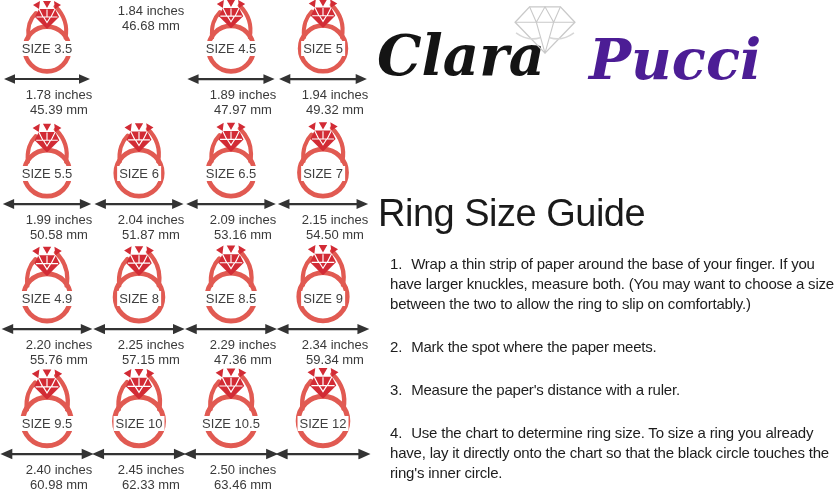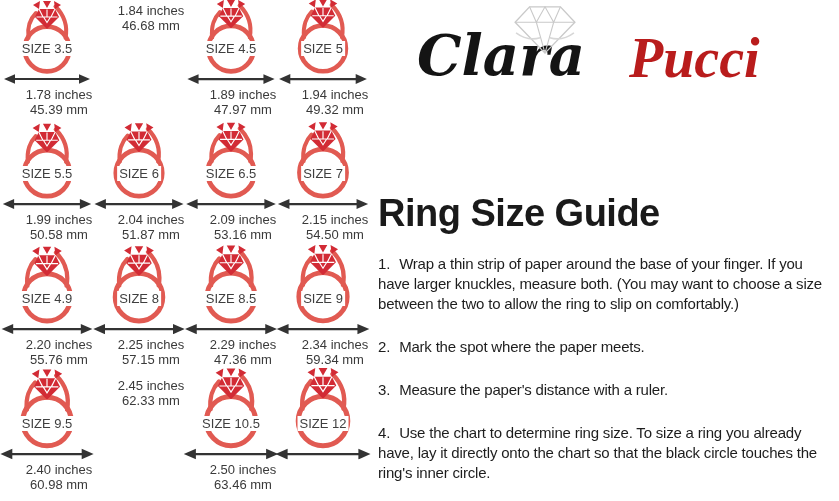--- a/index.html
+++ b/index.html
@@ -15,29 +15,29 @@
   .size-label{position:absolute;top:41px;left:50%;transform:translateX(-50%);
               font-size:13px;line-height:15px;color:#3f3f3f;background:#fff;
               padding:0 2px;white-space:nowrap;}
   .meas{margin-top:3px;text-align:center;font-size:13px;line-height:15px;color:#3a3a3a;}
   .meas span{display:block;margin-left:24px;}
 
   
   #right-panel{position:absolute;left:377px;top:0;width:458px;height:501px;}
   .logo{position:relative;height:104px;}
   .logo-word{position:absolute;font-family:"DejaVu Serif",serif;font-style:italic;
-             font-weight:bold;font-size:56px;white-space:nowrap;margin-left:40px;}
+             font-weight:bold;font-size:56px;white-space:nowrap;}
   .logo-clara{left:0;top:22px;color:#141414;}
-  .logo-pucci{left:212px;top:26px;color:#b91c1c;font-family:Liberation Serif, serif;}
+  .logo-pucci{left:212px;top:26px;color:#4c1d95;}
   .logo-diamond{position:absolute;left:136px;top:2px;}
-  .guide-title{position:absolute;left:1px;top:192px;font-size:38px;font-weight:bold;
+  .guide-title{position:absolute;left:1px;top:192px;font-size:38px;font-weight:normal;
                color:#1a1a1a;letter-spacing:-0.5px;text-align:right;}
   .steps{position:absolute;left:1px;top:254px;width:457px;font-size:15px;
          line-height:20px;color:#1d1d1d;letter-spacing:-0.2px;}
-  .steps p{margin:0 0 23px 0;}
+  .steps p{margin:0 0 23px 12px;}
   .step-num{margin-right:9px;}
 </style>
 </head>
 <body>
 
 <svg width="0" height="0" style="position:absolute" aria-hidden="true">
   <symbol id="ring-art" viewBox="0 0 90 84">
 
     <circle cx="45" cy="49" r="22.4" fill="none" stroke="#e15a52" stroke-width="4.6"></circle>
 
@@ -216,20 +216,26 @@
           </svg>
         <span class="size-label">SIZE 9.5</span>
       </div>
       <div class="meas">
         <span>2.40 inches</span>
         <span>60.98 mm</span>
       </div>
     </div>
 
     <div class="cell">
+      <div class="ring-fig">
+        <svg class="ring-svg" viewBox="0 0 90 84" style="transform: scale(1.091);">
+            <use href="#ring-art" xlink:href="#ring-art"></use>
+          </svg>
+        <span class="size-label">SIZE 10</span>
+      </div>
       <div class="meas">
         <span>2.45 inches</span>
         <span>62.33 mm</span>
       </div>
     </div>
 
     <div class="cell">
       <div class="ring-fig">
         <svg class="ring-svg" viewBox="0 0 90 84" style="transform: scale(1.098);">
             <use href="#ring-art" xlink:href="#ring-art"></use>

